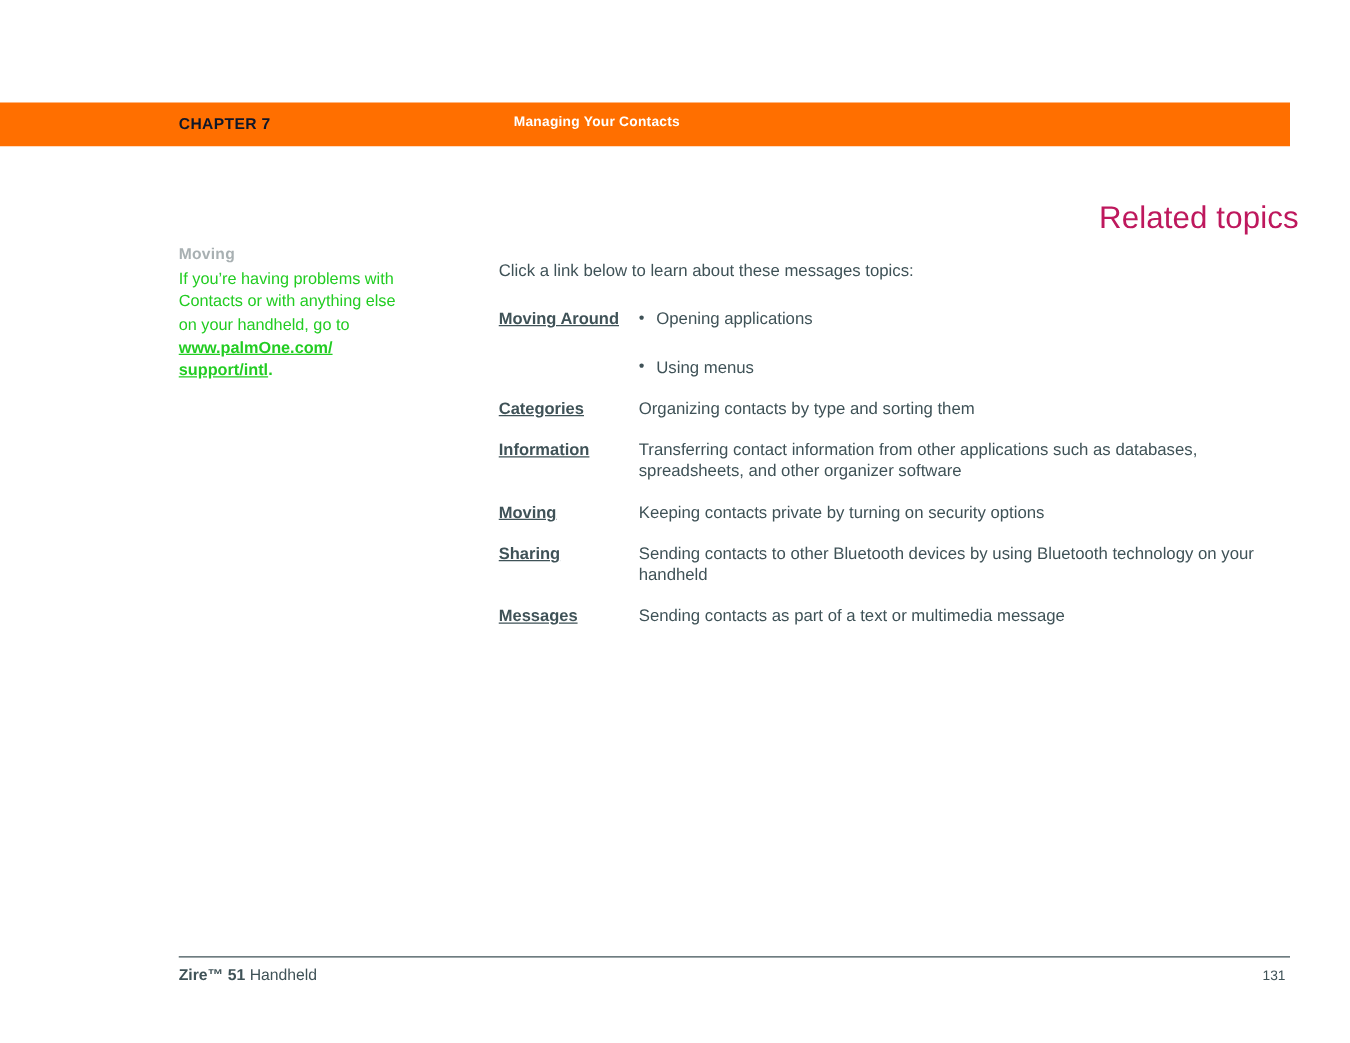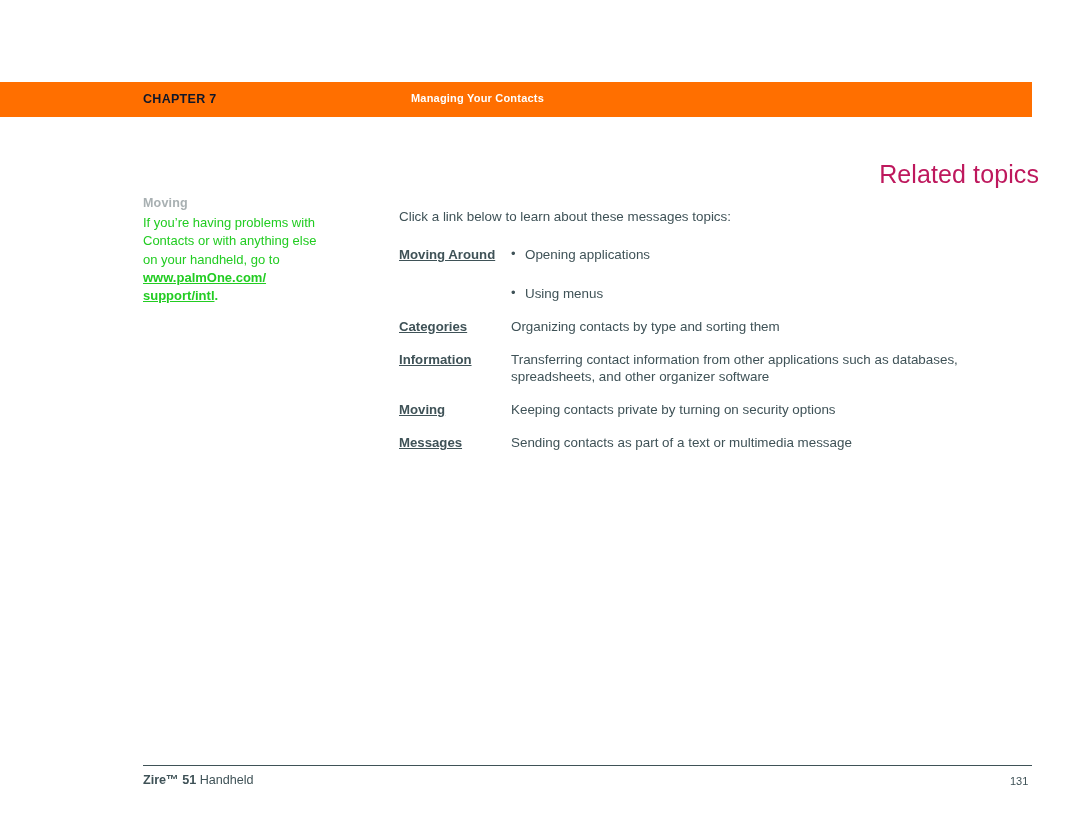--- a/index.html
+++ b/index.html
@@ -214,20 +214,26 @@
         <td>Transferring contact information from other applications such as databases, spreadsheets, and other organizer software</td>
       </tr>
 
       <tr>
         <td class="link-cell">
           <a href="#" class="topic-link">Moving</a>
         </td>
         <td>Keeping contacts private by turning on security options</td>
       </tr>
 
+      <tr>
+        <td class="link-cell">
+          <a href="#" class="topic-link">Sharing</a>
+        </td>
+        <td>Sending contacts to other Bluetooth devices by using Bluetooth technology on your handheld</td>
+      </tr>
 
 
       <tr>
         <td class="link-cell">
           <a href="#" class="topic-link">Messages</a>
         </td>
         <td>Sending contacts as part of a text or multimedia message</td>
       </tr>
     </tbody>
   </table>

